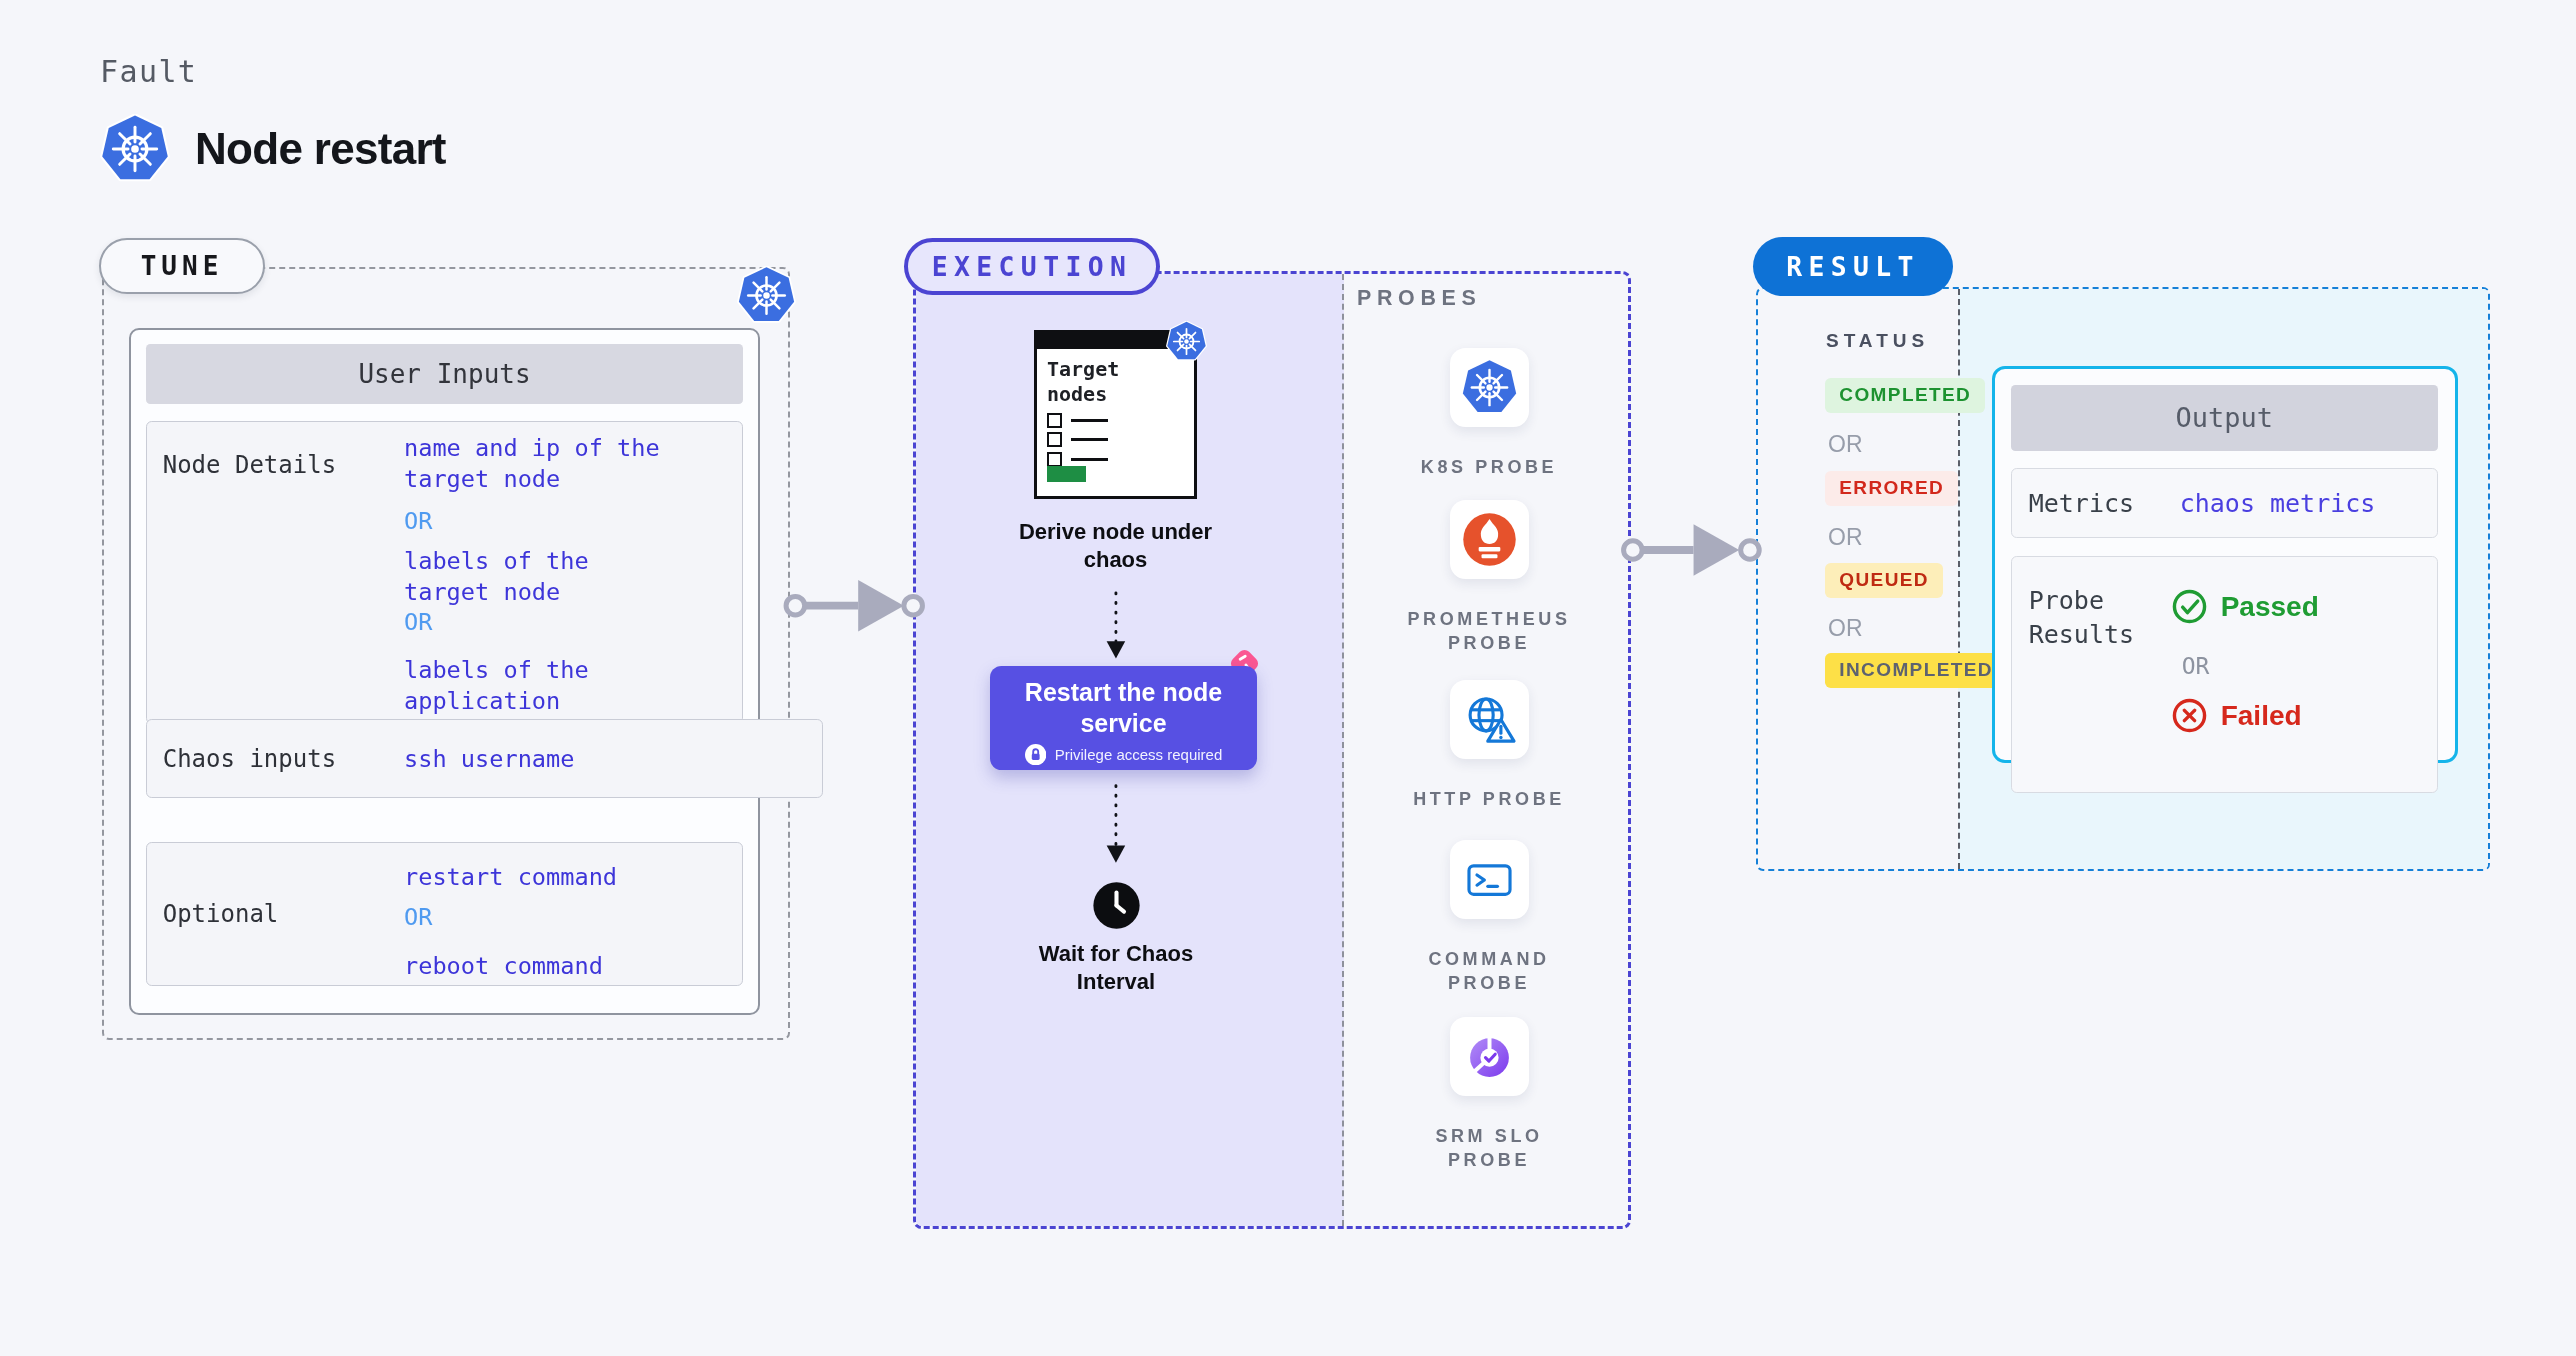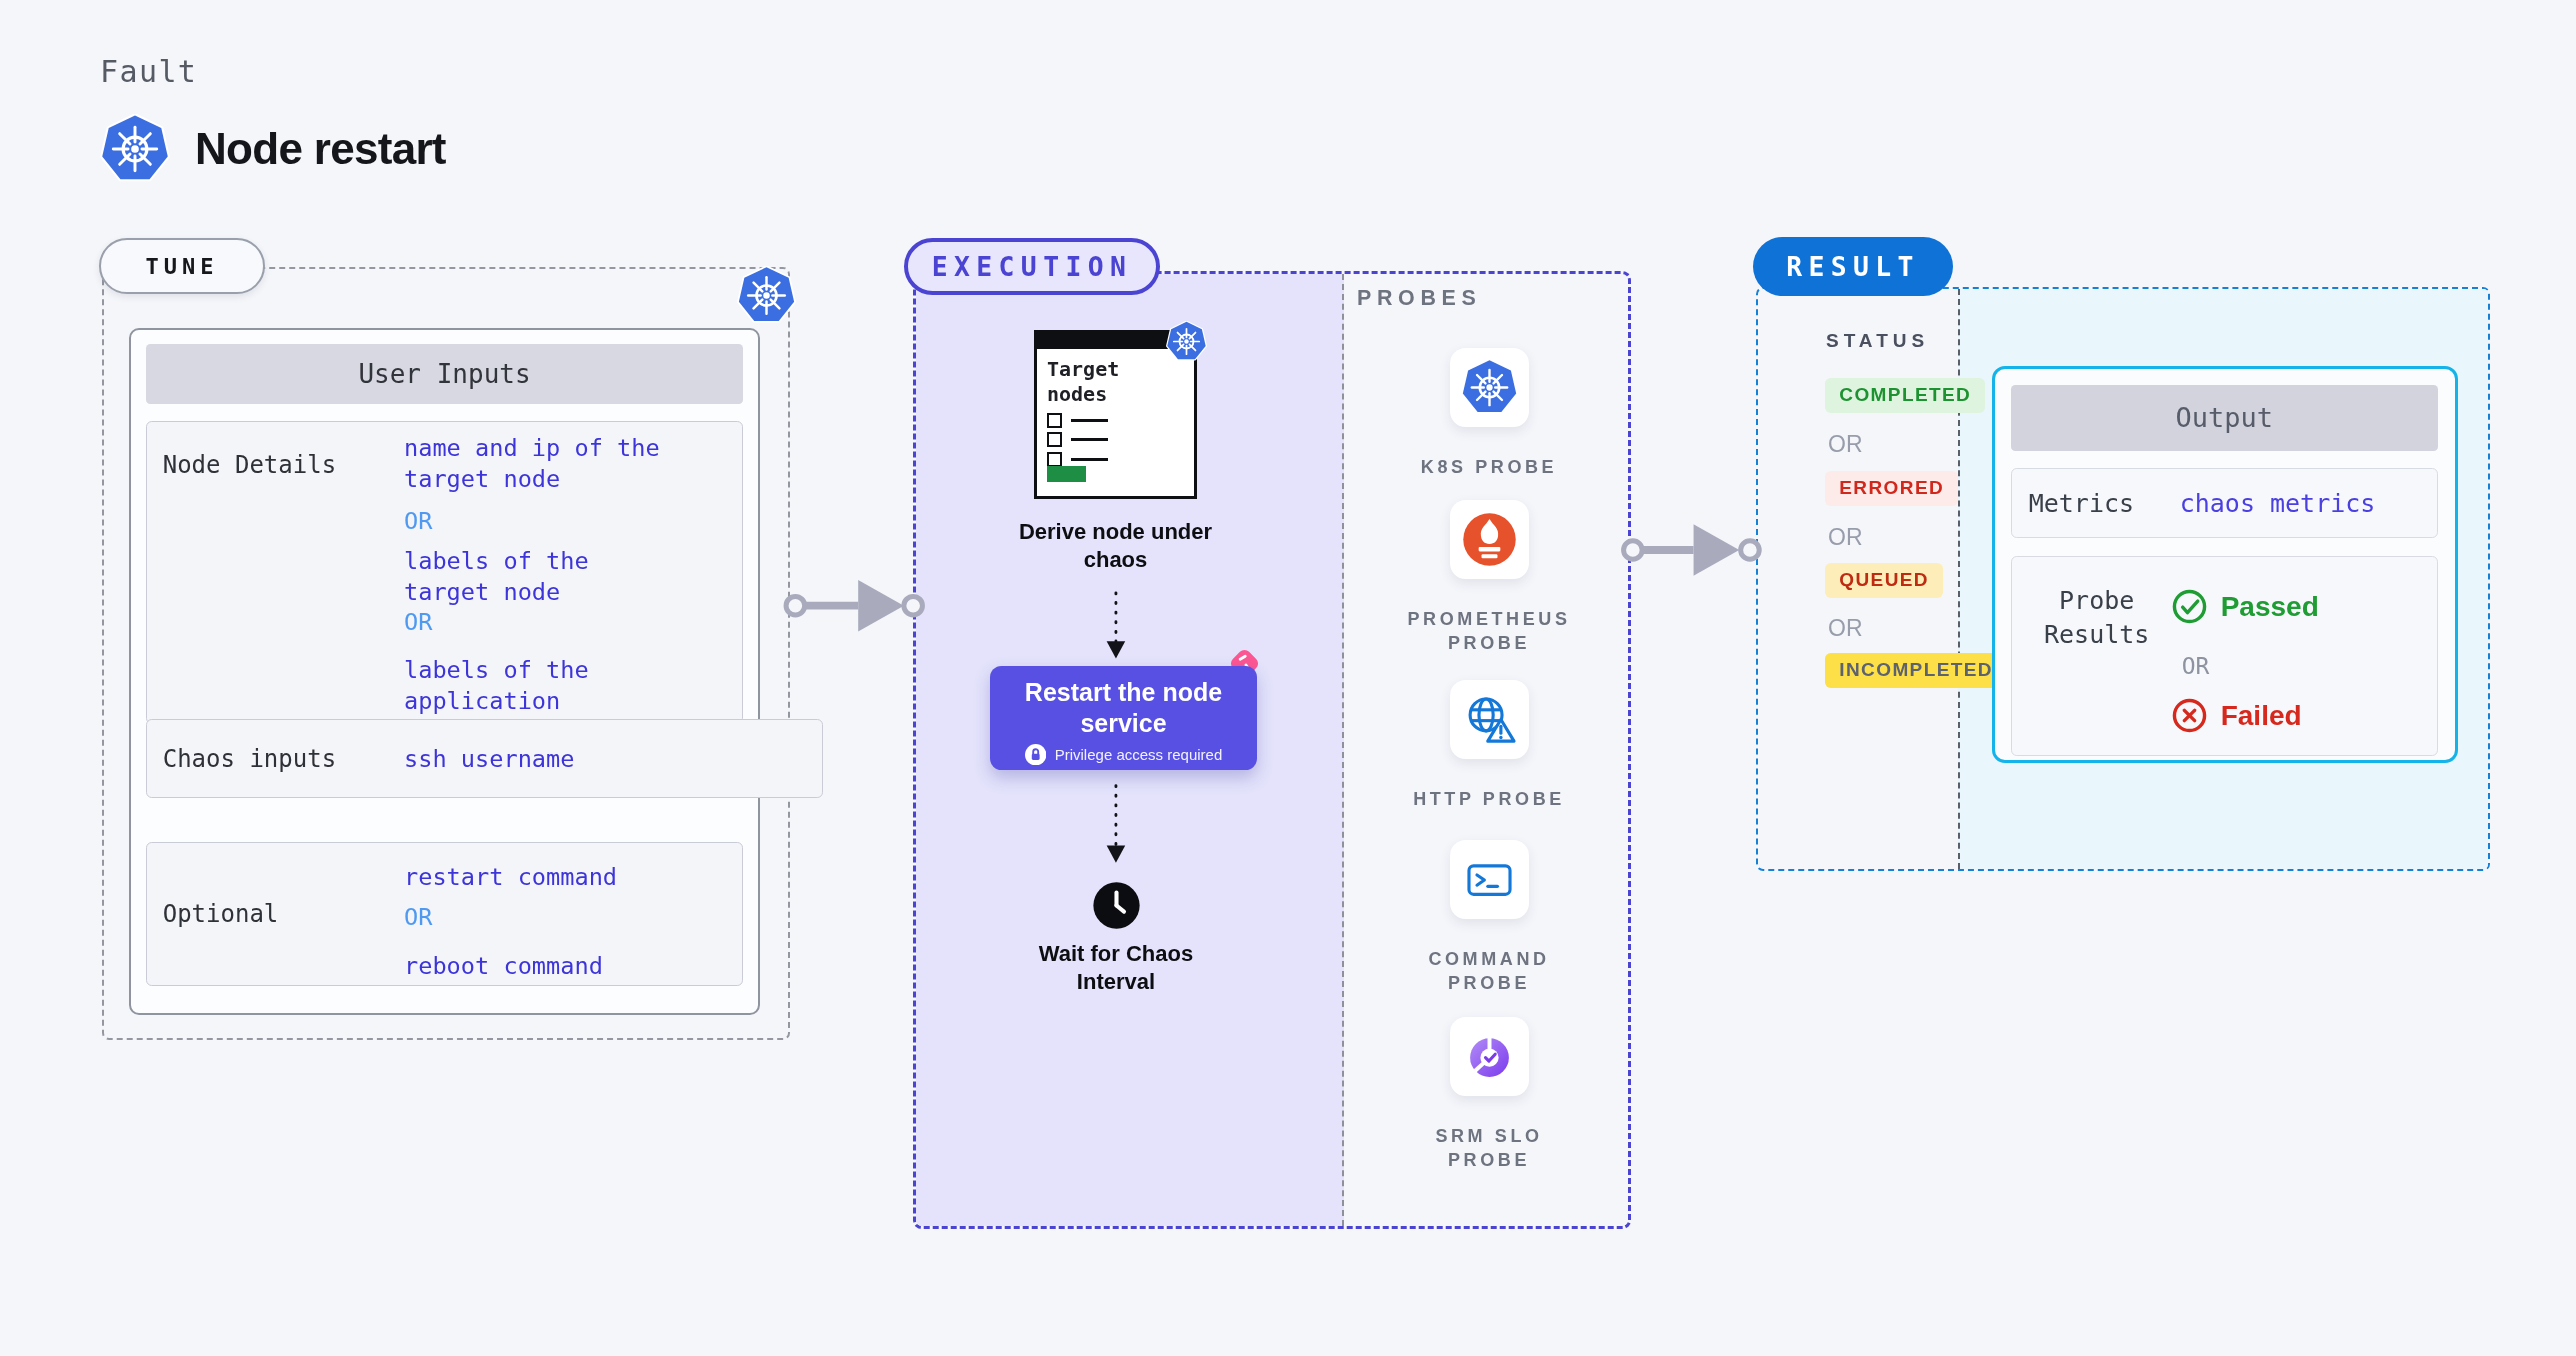--- a/index.html
+++ b/index.html
@@ -16,21 +16,21 @@
 
   
   #kicker { left:100px; top:54px; font-size:30px; letter-spacing:1.4px; color:#555a64; }
   #title-row { left:100px; top:114px; display:flex; align-items:center; gap:25px; }
   #title-row .k8s { width:70px; height:70px; }
   #page-title { font-size:44px; font-weight:bold; color:#14161b; letter-spacing:-0.7px; }
 
   
   .pill { position:absolute; z-index:7; border-radius:31px; font-weight:bold; }
   #tune-pill { left:99px; top:238px; width:166px; height:56px; background:#f8f9fc;
-               border:2.9px solid #9aa0ab; font-size:22px; letter-spacing:5px; color:#17181c;
+               border:2.9px solid #9aa0ab; font-size:26px; letter-spacing:5px; color:#17181c;
                box-shadow:0 2.9px 7.1px rgba(40,45,70,.10); }
   #exec-pill { left:904px; top:238px; width:256px; height:57px; background:#e7e6fc;
                border:4.3px solid #4b44d2; font-size:26.4px; letter-spacing:6.4px; color:#4b44d2; }
   #result-pill { left:1753px; top:237px; width:200px; height:59px; background:#0e72d6;
                color:#fff; font-size:26.4px; letter-spacing:6.4px; }
 
   
   #tune-box { left:102px; top:267px; width:688px; height:773px;
               border:2.9px dashed #94979f; border-radius:7.1px; }
   #tune-k8s { left:737px; top:266px; width:59px; height:59px; z-index:8; }
@@ -112,21 +112,21 @@
                  border:3.6px solid #14b4ea; border-radius:13px; z-index:3; }
   #output-header { position:absolute; left:15.7px; top:15.7px; width:427px; height:66px;
                    background:#d2d3dd; border-radius:4.3px; font-size:27px; color:#565c69; }
   .out-row { position:absolute; left:15.7px; width:427px; background:#f7f8fb;
              border:1.4px solid #d8dbe2; border-radius:5.7px; }
   #metrics-row { top:99px; height:70px; }
   #metrics-label { position:absolute; left:17px; top:50%; transform:translateY(-50%);
                    font-size:25px; color:#394049; }
   #metrics-value { position:absolute; left:168px; top:50%; transform:translateY(-50%);
                    font-size:25px; color:#4a3fe0; cursor:pointer; }
-  #probe-row { top:187px; height:200px;text-align:center; }
+  #probe-row { top:187px; height:237px; }
   #probe-row-label { position:absolute; left:17px; top:27px; width:136px;
                      font-size:25px; color:#394049; line-height:34px; }
   .res-line { position:absolute; left:159px; display:flex; align-items:center; gap:13px; }
   #passed-line { top:31px; } #failed-line { top:140px; }
   #passed-text { font-size:28px; font-weight:bold; color:#1f9c33; }
   #failed-text { font-size:28px; font-weight:bold; color:#d6281c; }
   #out-or { position:absolute; left:170px; top:96px; font-size:23px; color:#8d93a0; }
 
   #arrow-layer { left:0; top:0; width:2576px; height:1357px; z-index:6; pointer-events:none; }
 </style>

